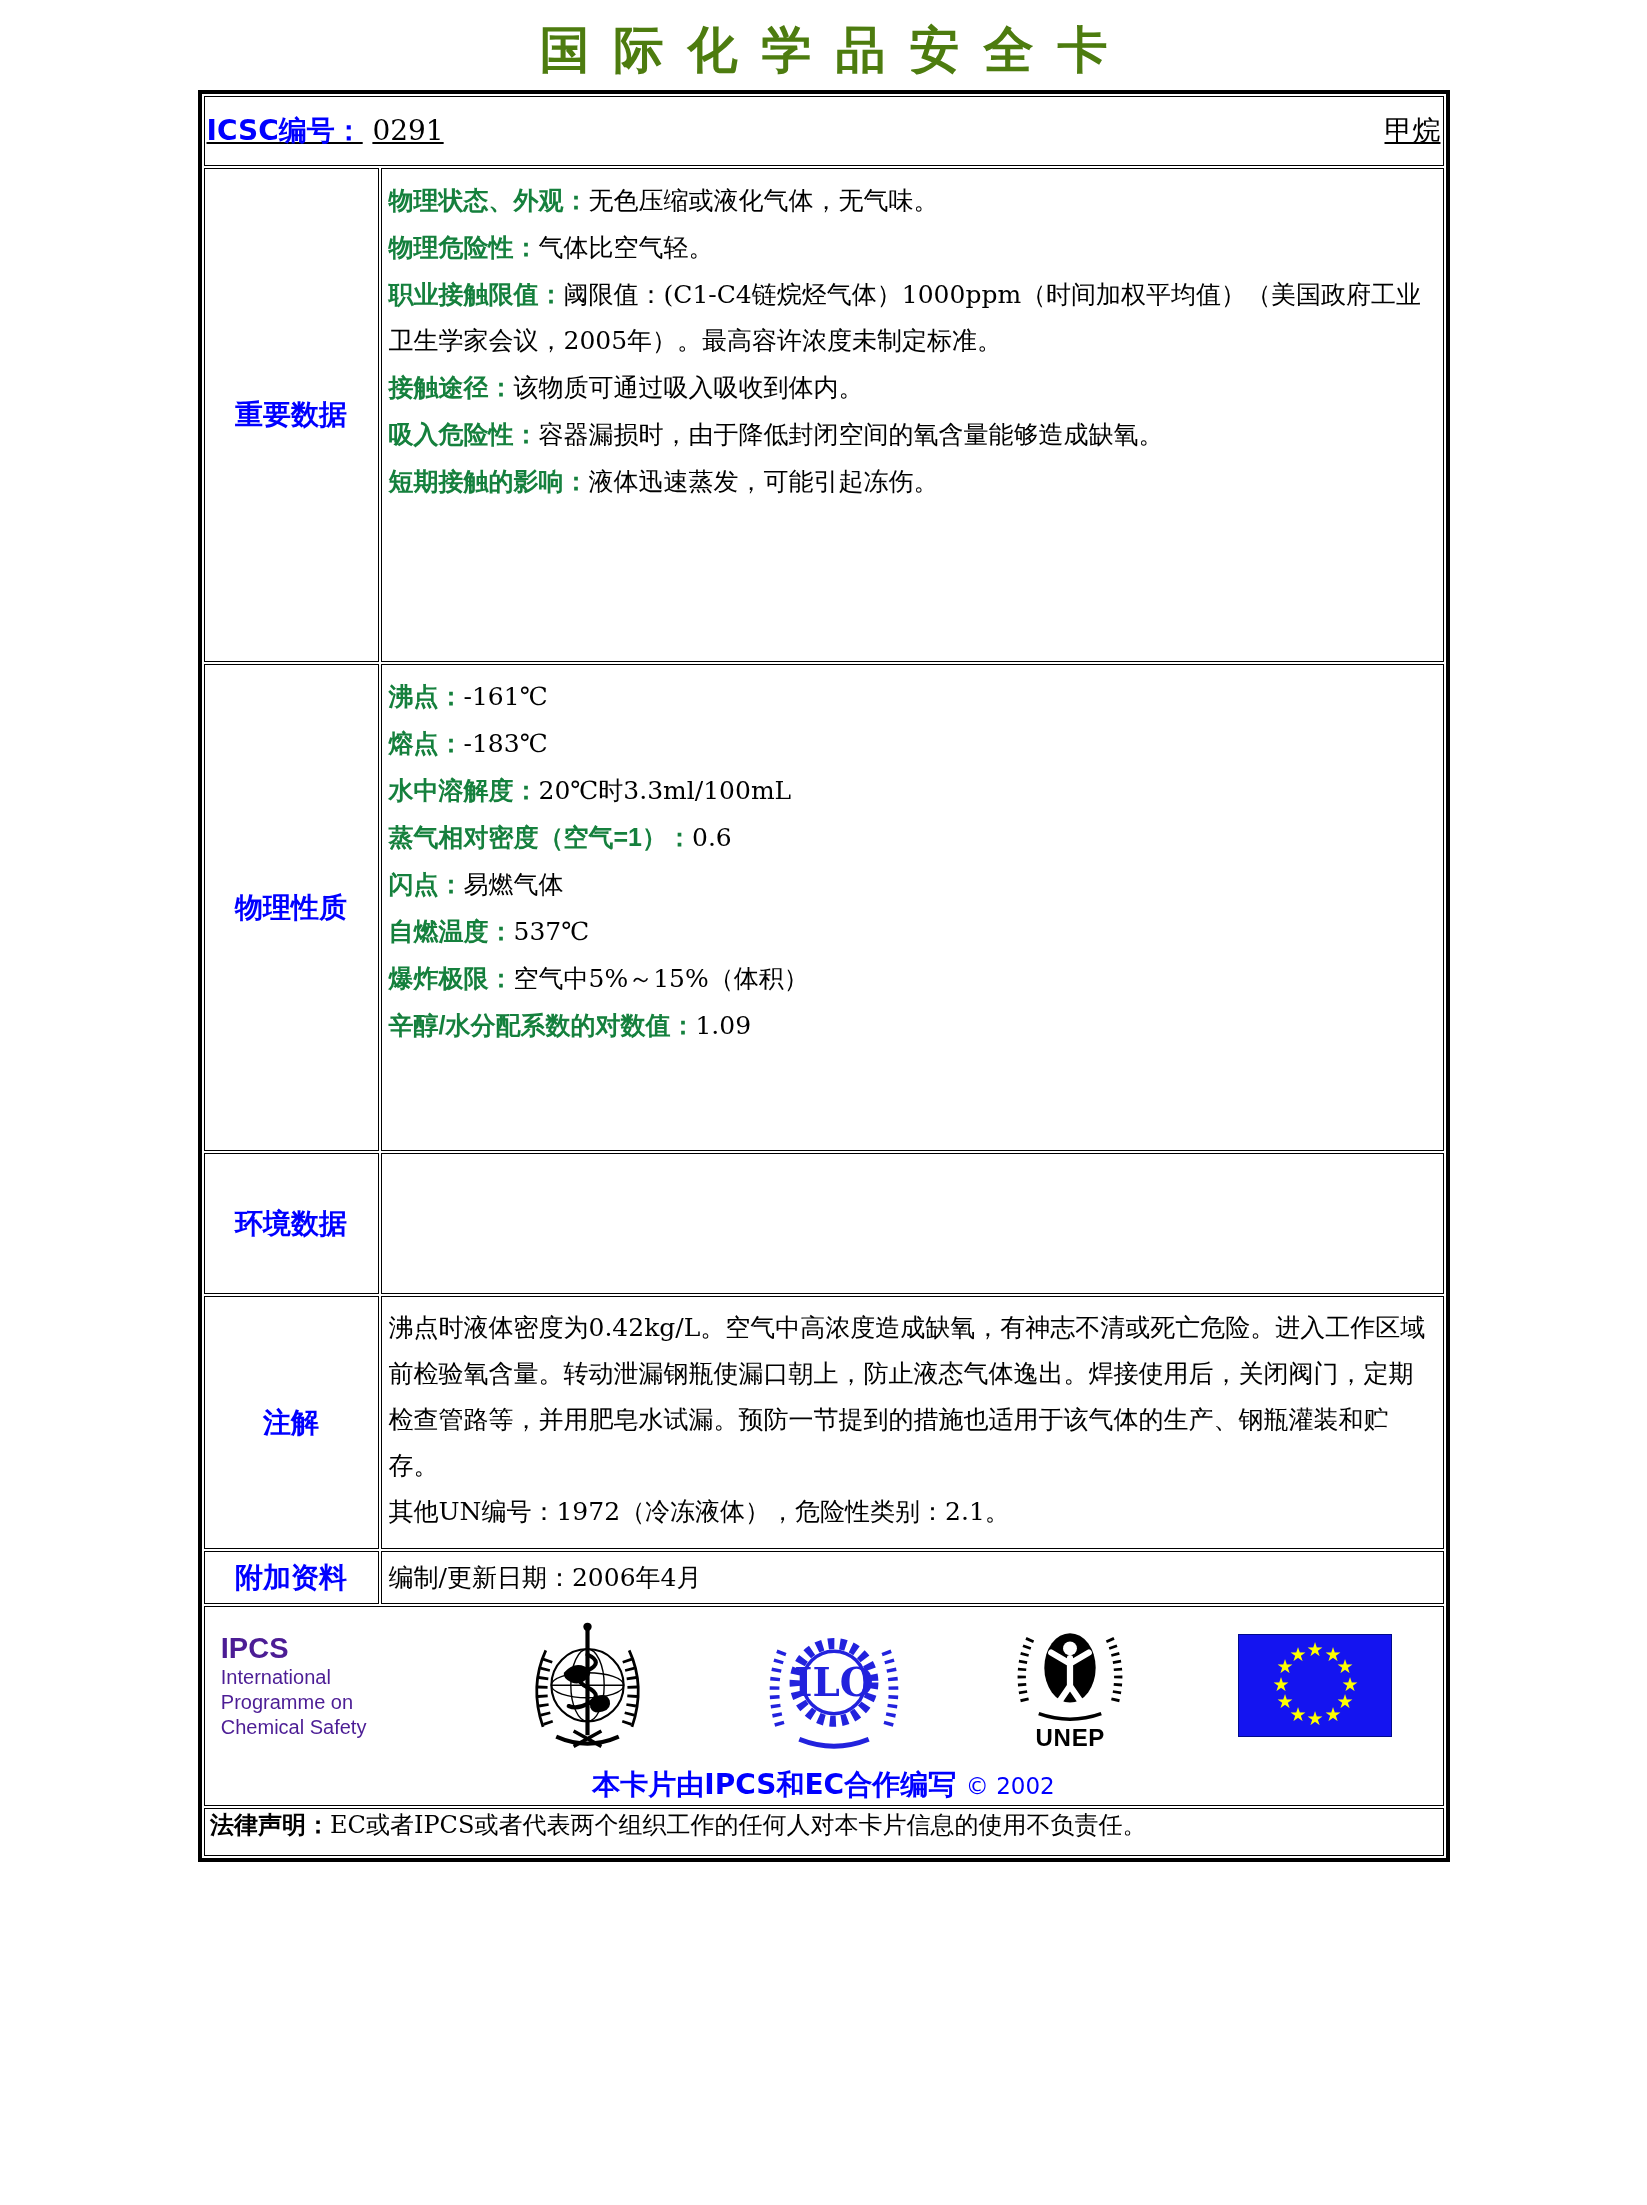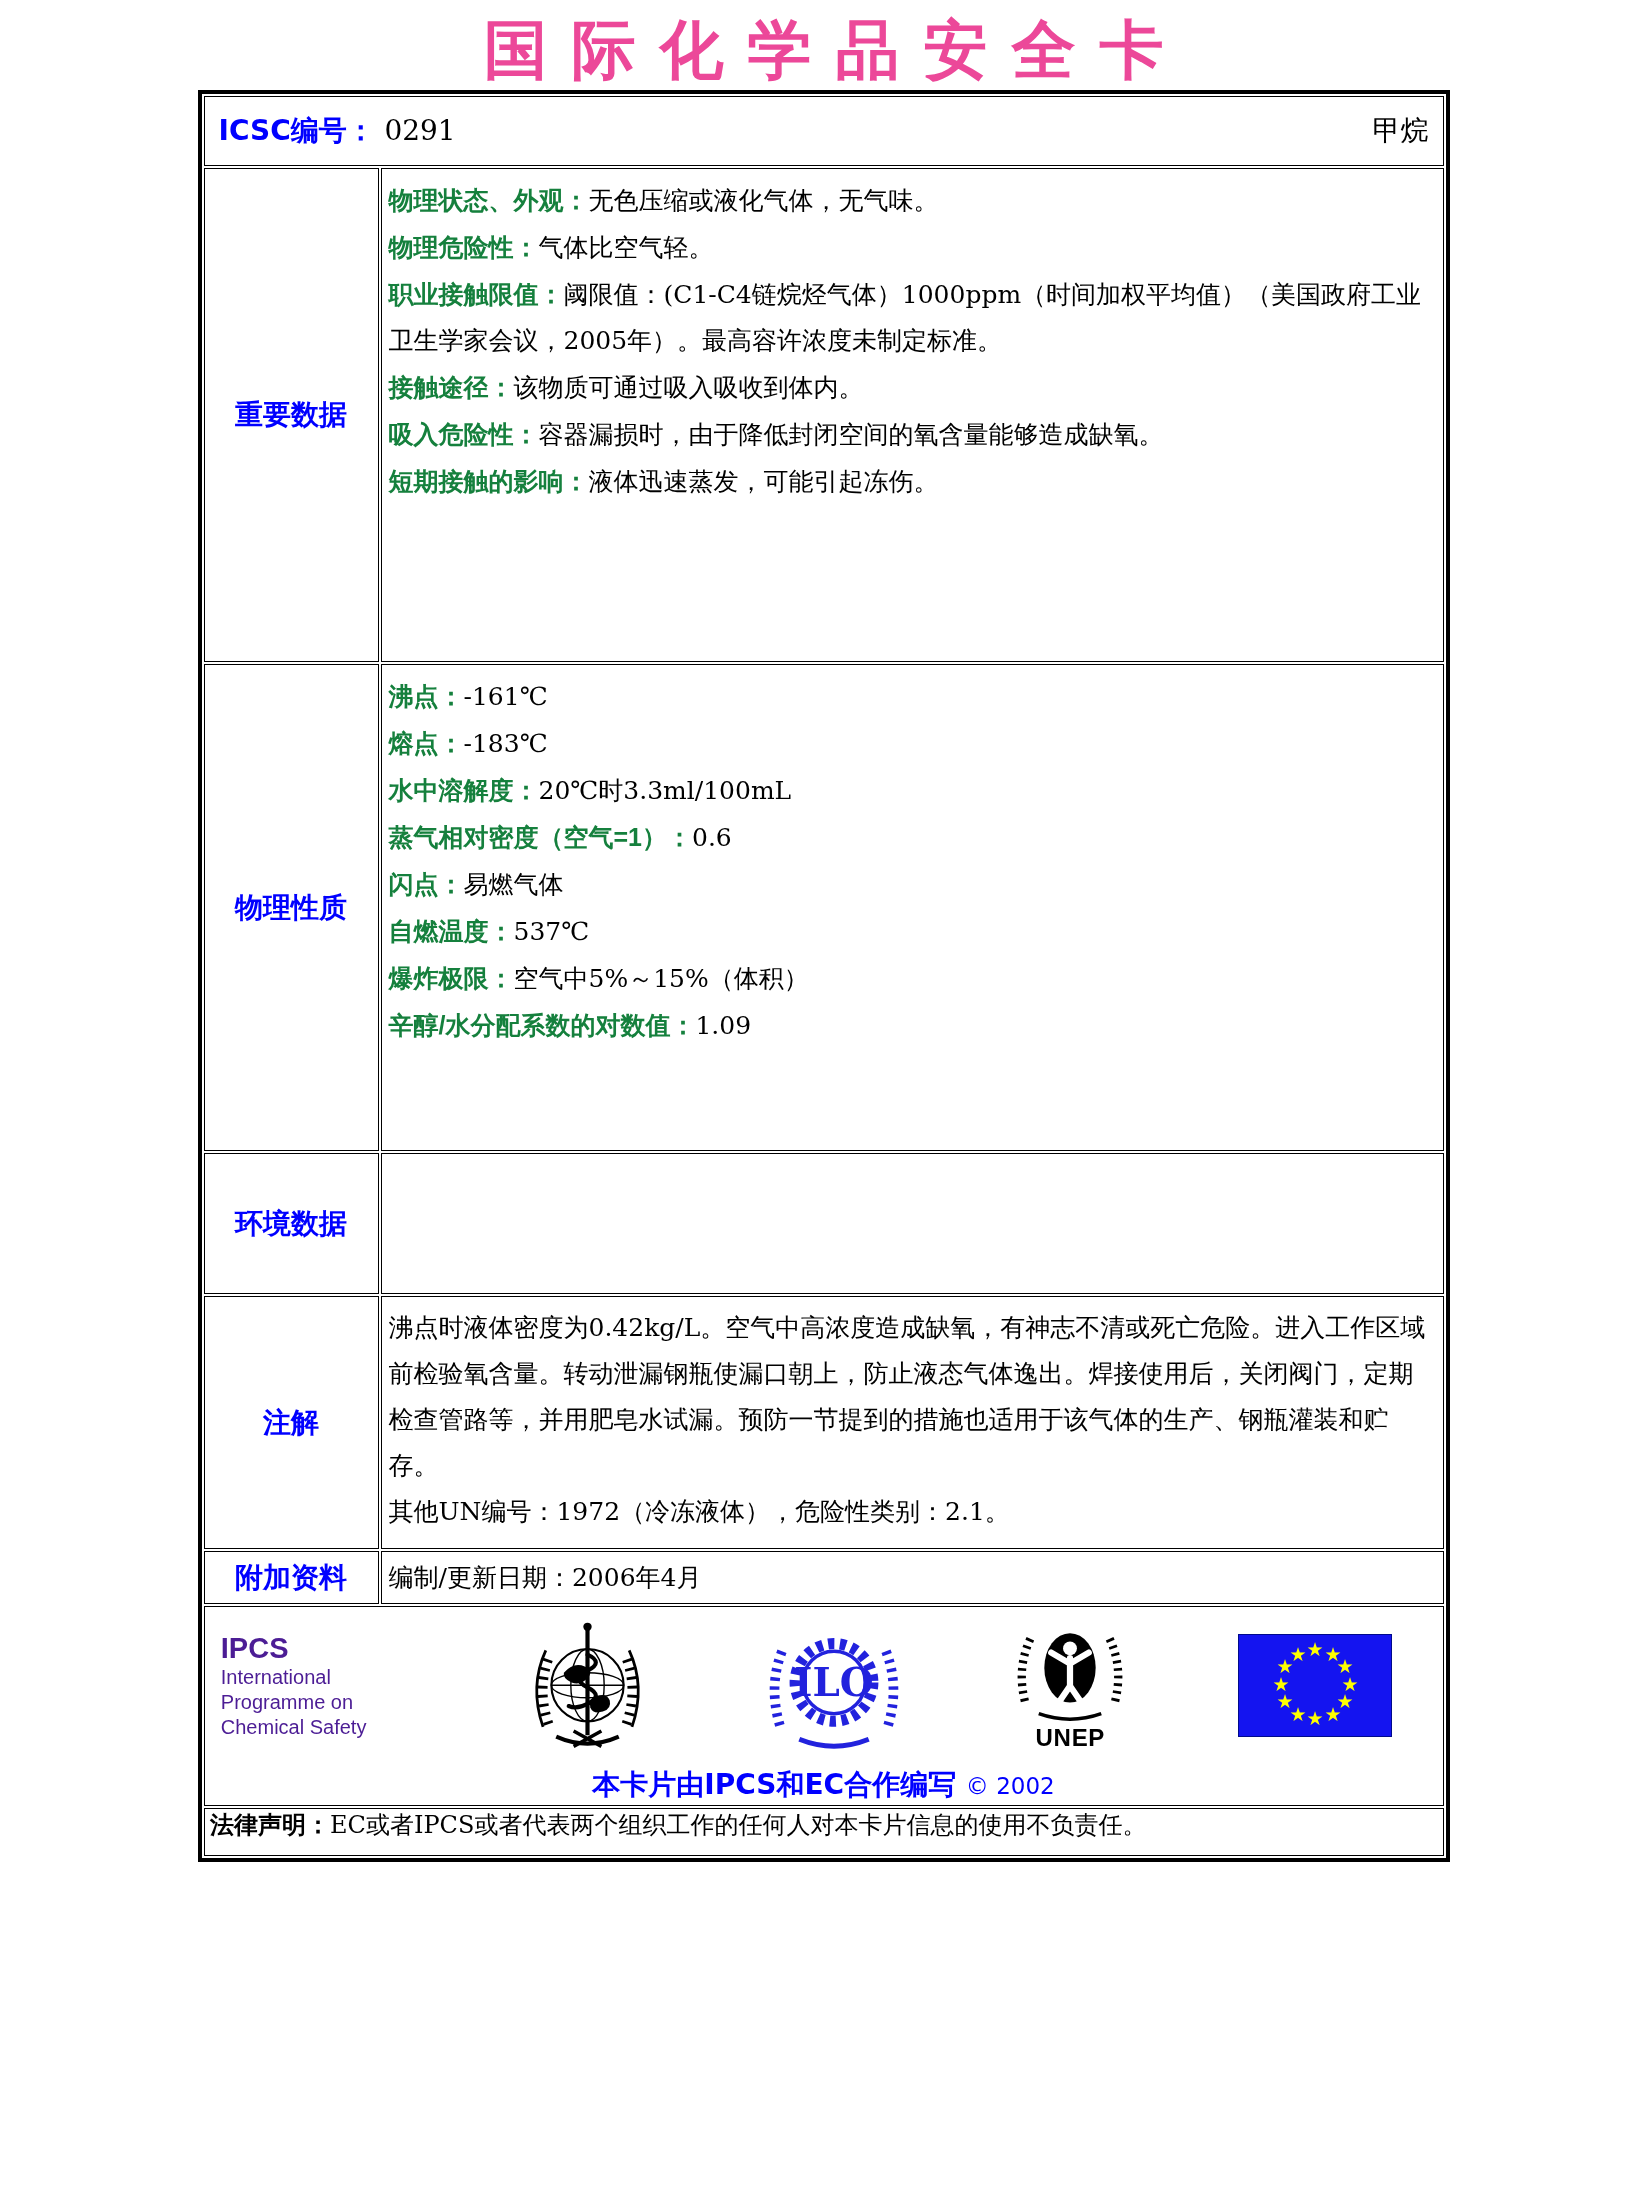--- a/index.html
+++ b/index.html
@@ -1,33 +1,33 @@
 <!DOCTYPE html>
 <html style="font-size:11px"><head>
 <meta charset="utf-8">
 <style>
   html,body{margin:0;padding:0;background:#ffffff;}
   .page{position:relative;width:1647px;height:2205px;background:#ffffff;overflow:hidden;
         font-family:"DejaVu Serif", serif;color:#000;}
   .title{margin:0;padding:21px 0 0 24px;height:58px;text-align:center;
-         color:#ec4899;font-family:"DejaVu Serif", serif;font-weight:bold;
-         font-size:64px;letter-spacing:24px;line-height:58px;}
+         color:#4d7c0f;font-family:"DejaVu Serif", serif;font-weight:bold;
+         font-size:50px;letter-spacing:24px;line-height:58px;}
   table.card{border-collapse:separate;border-spacing:2.8px;border:4.2px solid #000;
              width:1252px;margin:11px auto 0 auto;background:#fff;table-layout:fixed;}
   td.cell{border:1.4px solid #000;background:#fff;vertical-align:top;box-sizing:border-box;}
   col.c-label{width:175px;}
   td.label-cell{vertical-align:middle;text-align:center;color:#0000ff;font-weight:bold;
                 font-size:28px;font-family:"DejaVu Sans", sans-serif;}
   td.content-cell{padding:8.3px 7px 5.6px 7px;font-size:25px;line-height:46px;}
   .fline{text-align:left;}
   .fname{color:#15803d;font-weight:bold;font-family:Liberation Sans, sans-serif;}
   .fvalue{color:#000;font-family:"DejaVu Serif", serif;}
   .para{color:#000;}
   
-  .r-icsc td{height:70px;vertical-align:middle;padding:0 14px;}
+  .r-icsc td{height:70px;vertical-align:middle;padding:0 2px;text-decoration:underline;}
   .icsc-flex{display:flex;justify-content:space-between;align-items:center;font-size:28px;}
   .icsc-label{color:#0000ff;font-weight:bold;font-family:"DejaVu Sans", sans-serif;}
   .icsc-num{margin-left:9.7px;font-family:"DejaVu Serif", serif;}
   .chem-name{font-family:"DejaVu Serif", serif;font-size:28px;}
   .r-important td.content-cell{height:494px;}
   .r-physical  td.content-cell{height:487px;}
   .r-env       td.content-cell{height:141px;}
   .r-notes     td.content-cell{height:253px;}
   .r-add td{height:45px;}
   .r-add td.content-cell{padding:8px 7px;line-height:35px;}

